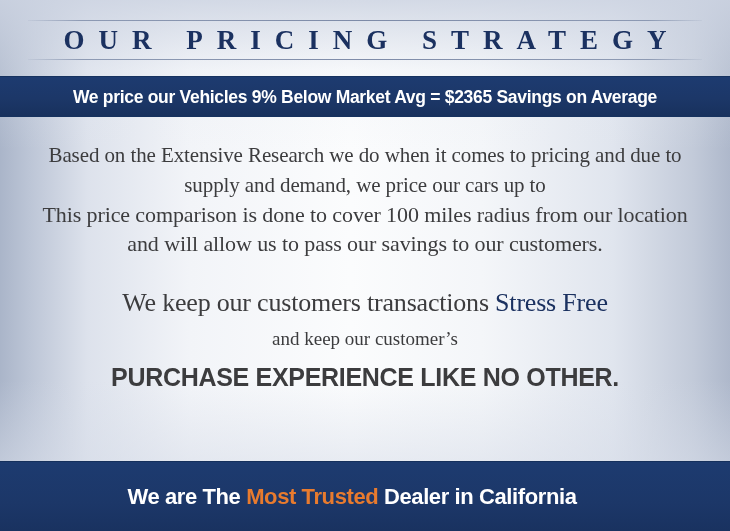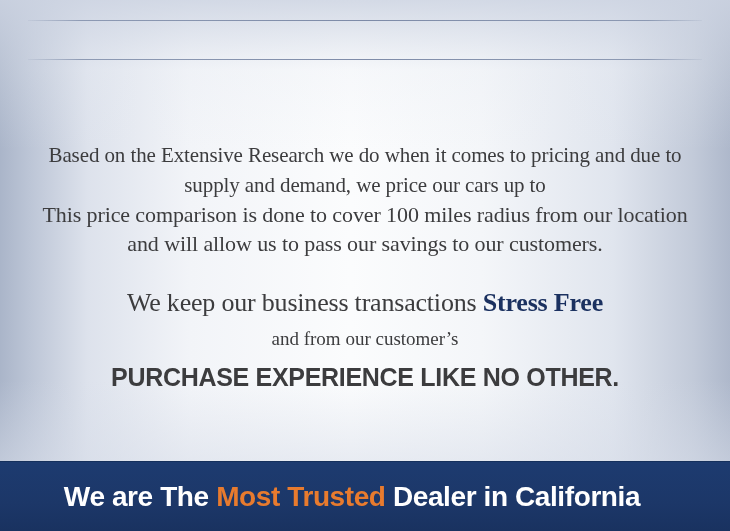--- a/index.html
+++ b/index.html
@@ -142,21 +142,21 @@
     font-family: "Liberation Serif", serif;
     font-size: 26px;
     color: #3c3c3e;
     line-height: 34px;
     letter-spacing: -0.2px;
     margin: 28px 0 0 0;
     white-space: nowrap;
   }
   #tagline-1 .accent {
     color: #1b3160;
-    font-weight: 700;
+    font-weight: 400;
   }
   #tagline-2 {
     font-family: "Liberation Serif", serif;
     font-size: 19px;
     color: #3c3c3e;
     line-height: 26px;
     margin: 6px 0 0 0;
   }
   #tagline-3 {
     font-family: "Liberation Sans", sans-serif;
@@ -184,21 +184,21 @@
   #footer-text {
     position: absolute;
     left: 0;
     top: 0;
     width: 730px;
     height: 70px;
     line-height: 70px;
     text-align: center;
     color: #ffffff;
     font-family: "Liberation Sans", sans-serif;
-    font-size: 28px;
+    font-size: 22px;
     font-weight: 700;
     letter-spacing: -0.4px;
     white-space: nowrap;
     padding-right: 26px;
     box-sizing: border-box;
   }
   #footer-text .accent-orange { color: #e87b2e; }
 
   
   #logo {
@@ -210,29 +210,33 @@
   }
   #logo svg { display: block; }
 </style>
 </head>
 <body>
 
 <div id="promo-card">
 
   <div id="title-block">
     <div class="rule" id="rule-top"></div>
+    <div id="headline">OUR PRICING STRATEGY</div>
     <div class="rule" id="rule-bottom"></div>
   </div>
 
+  <div id="banner">
+    <div id="banner-text">We price our Vehicles 9% Below Market Avg = $2365 Savings on Average</div>
+  </div>
 
   <div id="body-copy">
     <p class="para" id="para-1">Based on the Extensive Research we do when it comes to pricing and due to supply and demand, we price our cars up to</p>
     <p class="para" id="para-2">This price comparison is done to cover 100 miles radius from our location and will allow us to pass our savings to our customers.</p>
-    <div id="tagline-1"><span>We keep our business transactions </span><span class="accent">Stress Free</span></div>
-    <div id="tagline-2">and from our customer’s</div>
+    <div id="tagline-1"><span>We keep our customers transactions </span><span class="accent">Stress Free</span></div>
+    <div id="tagline-2">and keep our customer’s</div>
     <div id="tagline-3">PURCHASE EXPERIENCE LIKE NO OTHER.</div>
   </div>
 
   <div id="footer-bar">
     <div id="footer-text"><span>We are The </span><span class="accent-orange">Most Trusted</span><span> Dealer in California</span></div>
   </div>
 
 
 </div>
 

